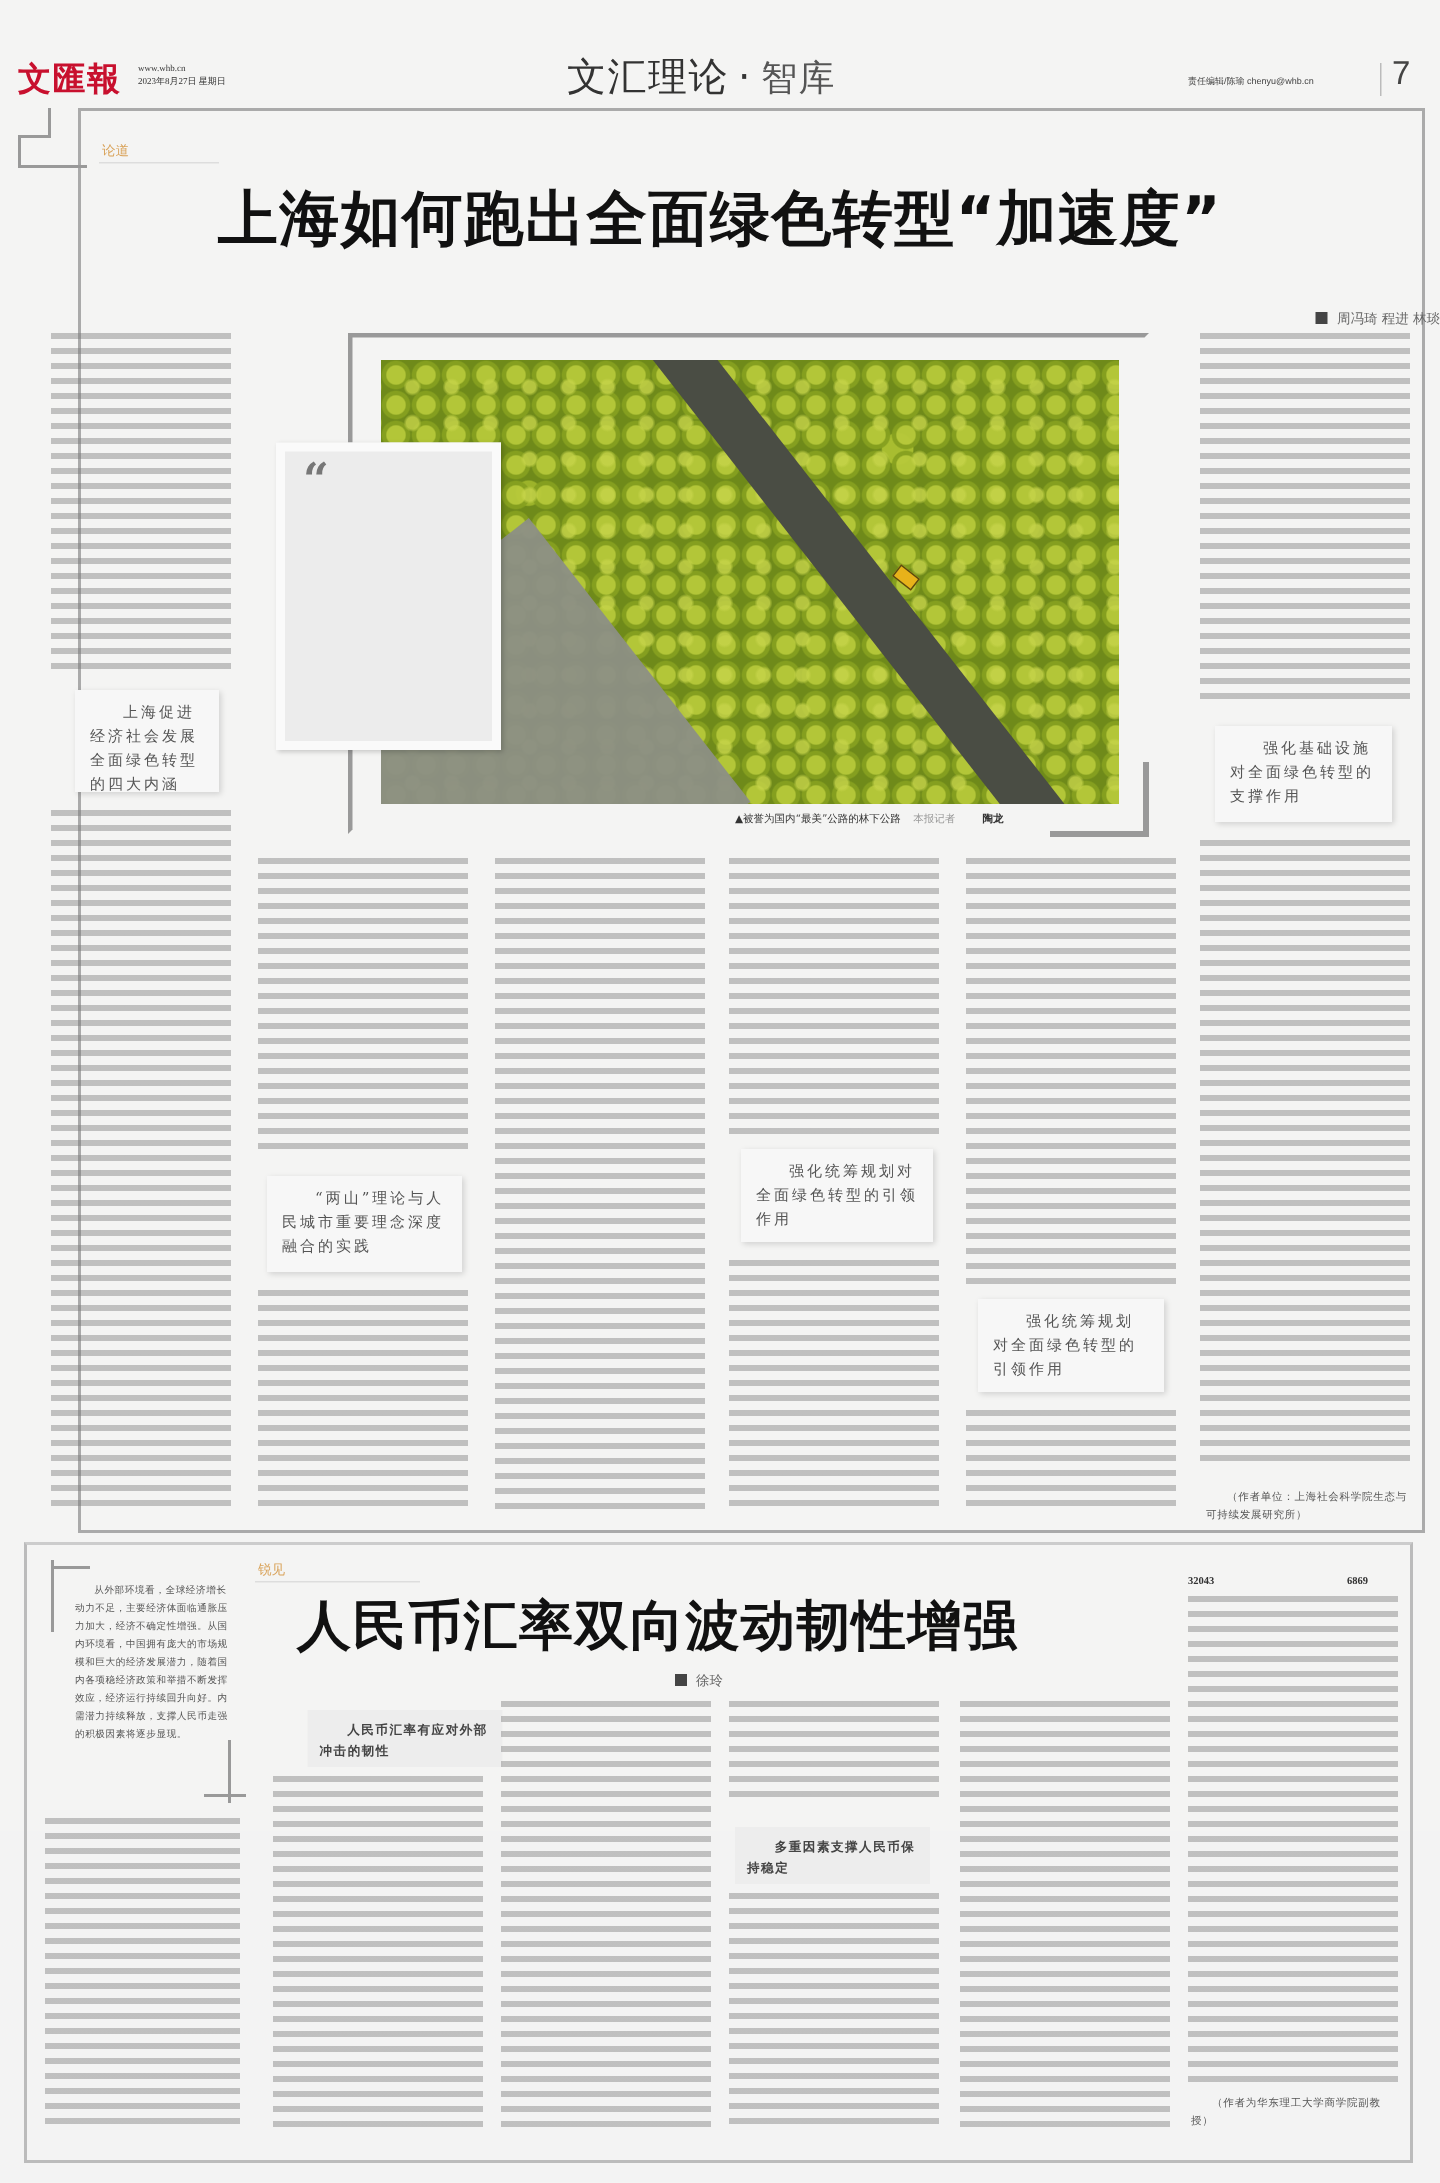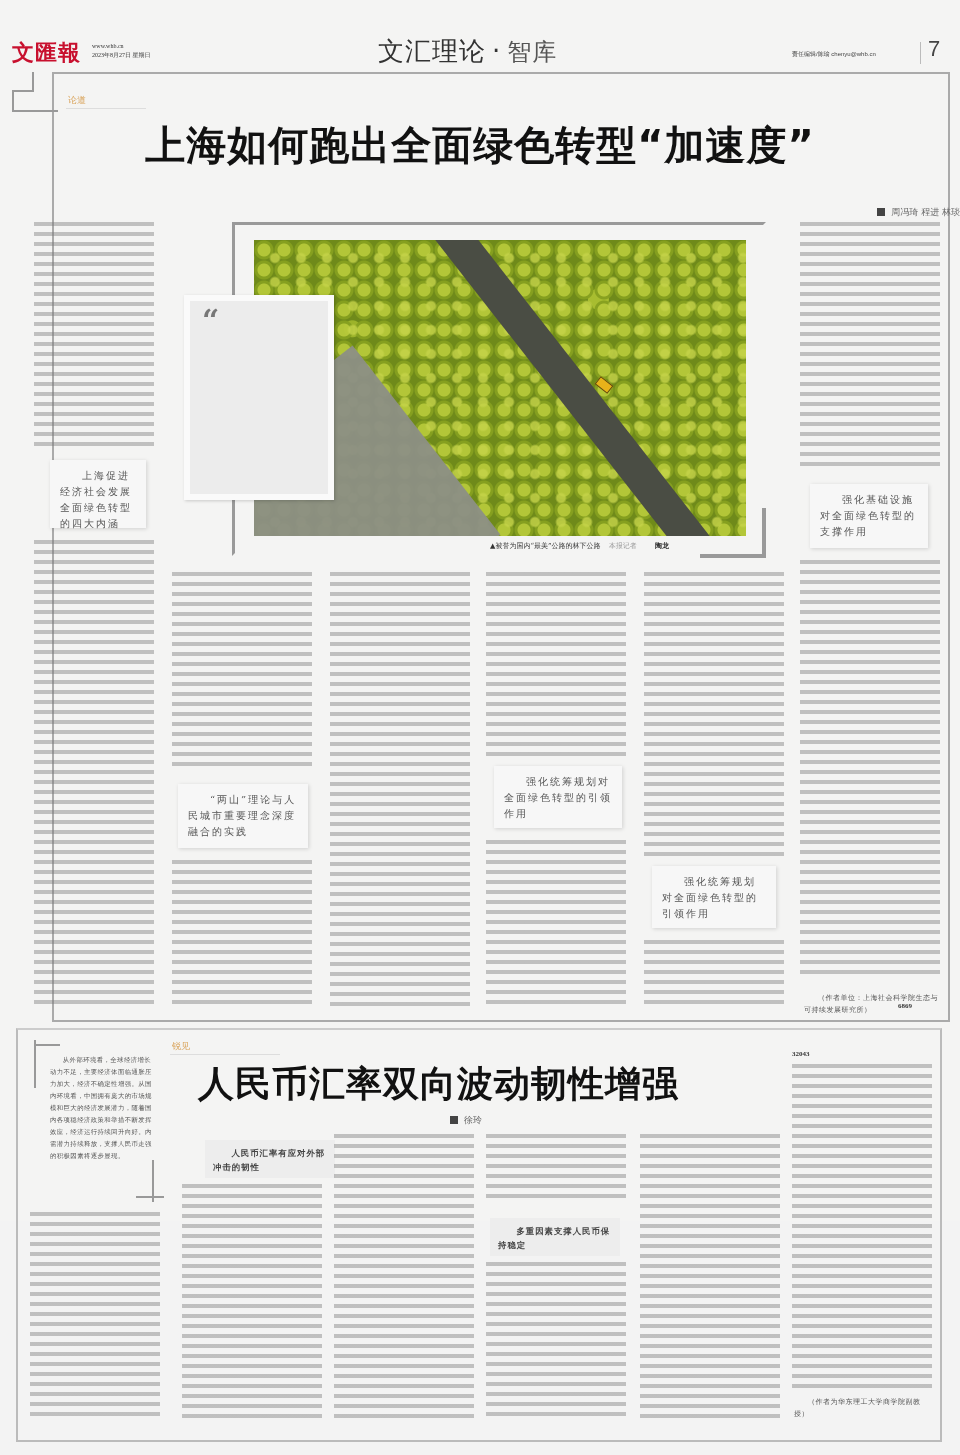--- a/index.html
+++ b/index.html
@@ -229,19 +229,19 @@
   <div class="subhead2" style="left:490px;top:1218px;width:130px;height:38px;">多重因素支撑人民币保持稳定</div>
   <div class="col" style="left:486px;top:1262px;width:140px;height:160px;">
       <div class="lines"></div>
     </div>
 
   <div class="col" style="left:640px;top:1134px;width:140px;height:288px;">
       <div class="lines"></div>
     </div>
 
   <div class="bold-num" style="left:792px;top:1050px;">32043</div>
-  <div class="bold-num" style="left:898px;top:1002px;">6869</div>
+  <div class="bold-num" style="left:898px;top:1050px;">6869</div>
   <div class="col" style="left:792px;top:1064px;width:140px;height:330px;">
       <div class="lines"></div>
     </div>
   <div class="sig" style="left:794px;top:1396px;width:138px;text-indent:2em;">（作者为华东理工大学商学院副教授）</div>
 
 </div>
 
 </body></html>

